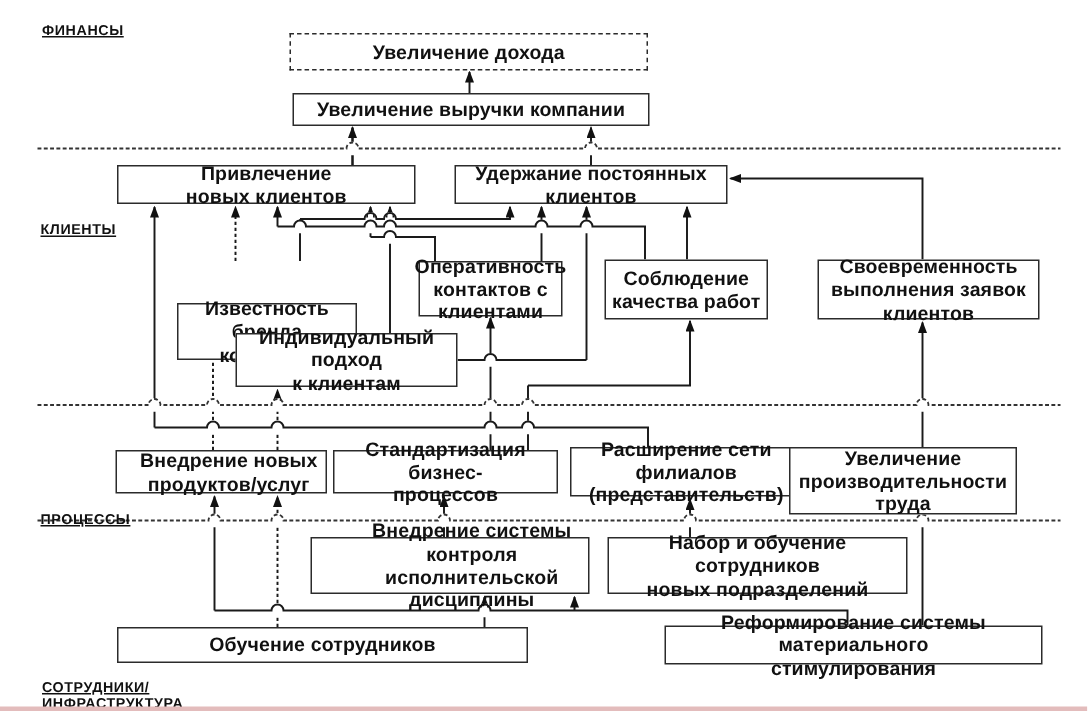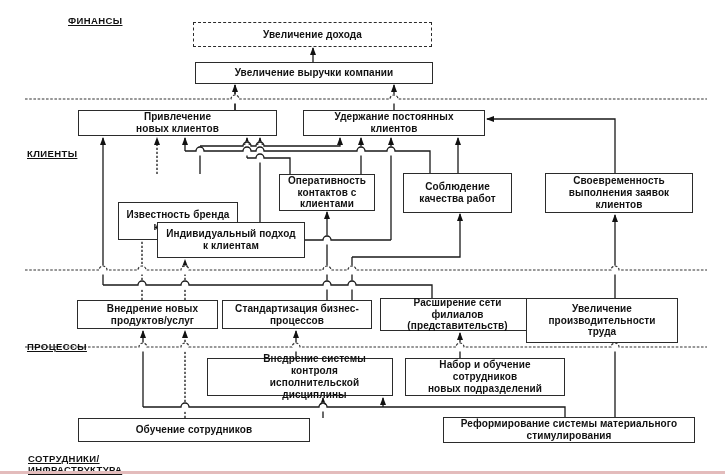--- a/index.html
+++ b/index.html
@@ -1,21 +1,21 @@
 <!DOCTYPE html>
 <html><head>
 <meta charset="utf-8">
 <style>
   html,body{margin:0;padding:0;background:#fff;}
   #stage{position:relative;width:725px;height:476px;background:#fff;overflow:hidden;
          font-family:"Liberation Sans","DejaVu Sans",sans-serif;}
   #wires{position:absolute;left:0;top:0;width:725px;height:476px;}
   .box{position:absolute;display:flex;align-items:center;justify-content:center;
        text-align:center;background:#fff;border:1.2px solid #2b2b2b;
-       font-size:10px;font-weight:bold;color:#111;line-height:1.18;
+       font-size:13px;font-weight:bold;color:#111;line-height:1.18;
        white-space:pre-line;box-sizing:border-box;padding:1px 2px;letter-spacing:.1px;}
   .box.dashed{border-style:dashed;}
   .seclabel{position:absolute;font-size:9.5px;font-weight:bold;color:#111;
             text-decoration:underline;letter-spacing:.4px;white-space:pre-line;line-height:1.15;}
   .bottom-edge{position:absolute;left:0;top:471px;width:725px;height:3px;background:#e3bcbc;}
 </style>
 </head>
 <body>
 
 <div id="stage">
@@ -127,27 +127,27 @@
       <div class="box" style="left: 222px; top: 300px; width: 150px; height: 29px;">Стандартизация бизнес-
 процессов</div>
       <div class="box" style="left: 380px; top: 298px; width: 155px; height: 33px;">Расширение сети
 филиалов
 (представительств)</div>
       <div class="box" style="left: 526px; top: 298px; width: 152px; height: 45px;">Увеличение
 производительности
 труда</div>
       <div class="box" style="left: 207px; top: 358px; width: 186px; height: 38px; padding-left: 31px;">Внедрение системы контроля
 исполнительской дисциплины</div>
-      <div class="box" style="left: 405px; top: 358px; width: 160px; height: 38px;">Набор и обучение сотрудников
+      <div class="box" style="left: 405px; top: 358px; width: 200px; height: 38px;">Набор и обучение сотрудников
 новых подразделений</div>
-      <div class="box" style="left: 78px; top: 418px; width: 232px; height: 24px;">Обучение сотрудников</div>
+      <div class="box" style="left: 78px; top: 418px; width: 274px; height: 24px;">Обучение сотрудников</div>
       <div class="box" style="left: 443px; top: 417px; width: 252px; height: 26px;">Реформирование системы материального
 стимулирования</div>
     </div>
   <div id="labels">
-      <div class="seclabel" style="left: 28px; top: 16px; margin-left: 40px;">ФИНАНСЫ</div>
+      <div class="seclabel" style="left: 28px; top: 16px;">ФИНАНСЫ</div>
       <div class="seclabel" style="left: 27px; top: 149px;">КЛИЕНТЫ</div>
       <div class="seclabel" style="left: 27px; top: 342px;">ПРОЦЕССЫ</div>
       <div class="seclabel" style="left: 28px; top: 442px; margin-top: 12px;">СОТРУДНИКИ/
 ИНФРАСТРУКТУРА</div>
     </div>
   <div class="bottom-edge"></div>
 </div>
 
 </body></html>

